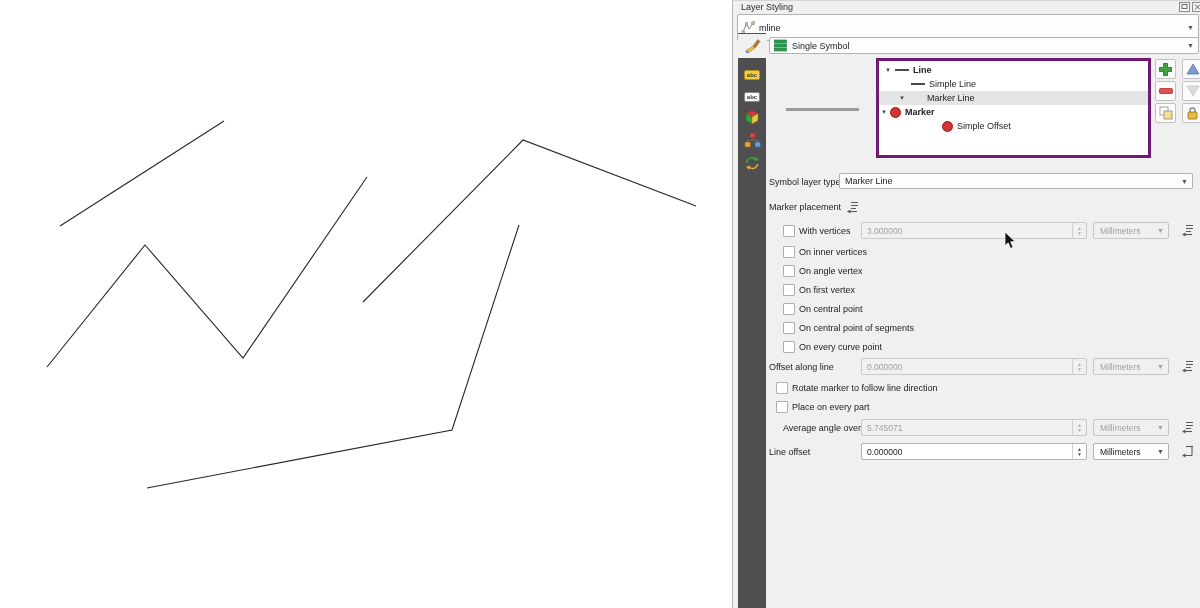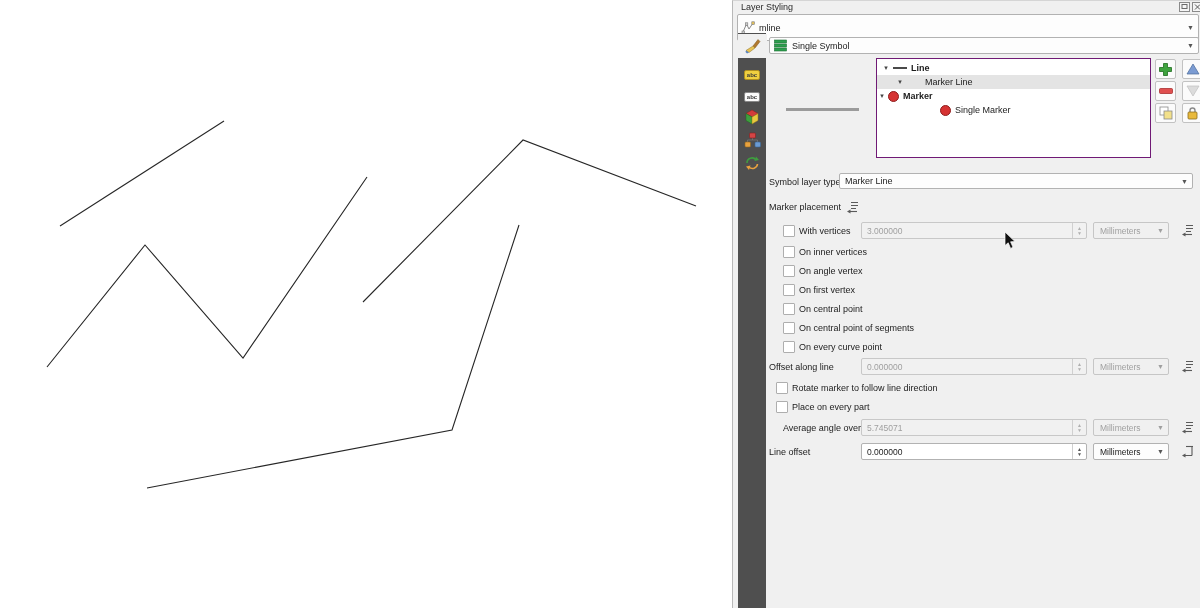--- a/index.html
+++ b/index.html
@@ -25,21 +25,21 @@
   .combo.disabled { background:#f0f0f0; border-color:#c6c6c6; }
   .combo.disabled span, .combo.disabled .arrow { color:#9f9f9f; }
 
   
   .strip { left:5px; top:32px; width:28px; height:576px; background:#4f4f4f; }
   .tab { position:absolute; left:0; width:28px; height:24px; display:flex; align-items:center; justify-content:center; }
   .tab.active { width:29px; background:#f0f0f0; }
   .abc-badge { font-size:6px; font-weight:bold; padding:1px 2px; border-radius:2px; line-height:1; }
 
   
-  .tree { left:143px; top:57px; width:275px; height:100px; background:#fff; border:1px solid #701a75; padding-top:2px; }
+  .tree { left:143px; top:57px; width:275px; height:100px; background:#fff; border:3px solid #701a75; padding-top:2px; }
   .trow { height:14px; display:flex; align-items:center; white-space:nowrap; }
   .trow.selected { background:#e4e4e4; }
   .texp { font-size:7px; color:#444; width:10px; text-align:center; }
   .tline-icon { width:14px; height:2px; background:#4a4a4a; margin:0 4px 0 2px; }
   .tmark-icon { width:11px; height:11px; border-radius:50%; background:#d63333; border:1px solid #8f1d1d; margin:0 4px 0 1px; }
   .tbold { font-weight:bold; }
 
   .sym-preview { left:53px; top:107px; width:73px; height:3px; background:#9b9b9b; }
 
   .tree-btn { position:absolute; width:21px; height:20px; background:#fbfbfb; border:1px solid #c2c2c2;
@@ -172,32 +172,36 @@
     </div>
 
     <div class="abs sym-preview"></div>
 
     <div class="abs tree">
       <div class="trow" style="padding-left:4px;">
         <span class="texp">▾</span>
         <span class="tline-icon"></span>
         <span class="tbold">Line</span>
       </div>
+      <div class="trow" style="padding-left:30px;">
+        <span class="tline-icon"></span>
+        <span>Simple Line</span>
+      </div>
       <div class="trow selected" style="padding-left:18px;">
         <span class="texp">▾</span>
         <span style="margin-left:20px;">Marker Line</span>
       </div>
       <div class="trow" style="">
         <span class="texp">▾</span>
         <span class="tmark-icon"></span>
         <span class="tbold">Marker</span>
       </div>
       <div class="trow" style="padding-left:62px;">
         <span class="tmark-icon"></span>
-        <span>Single Marker</span>
+        <span>Simple Offset</span>
       </div>
     </div>
 
     <div class="tree-btn" style="left:422px; top:58px;">
       <svg width="15" height="15" viewBox="0 0 15 15">
           <path d="M5.5 1.5 h4 v4 h4 v4 h-4 v4 h-4 v-4 h-4 v-4 h4 z" fill="#3fa33f" stroke="#1e6d1e" stroke-width="0.8"></path>
         </svg>
     </div>
     <div class="tree-btn" style="left:449px; top:58px;">
       <svg width="14" height="12" viewBox="0 0 14 12">

